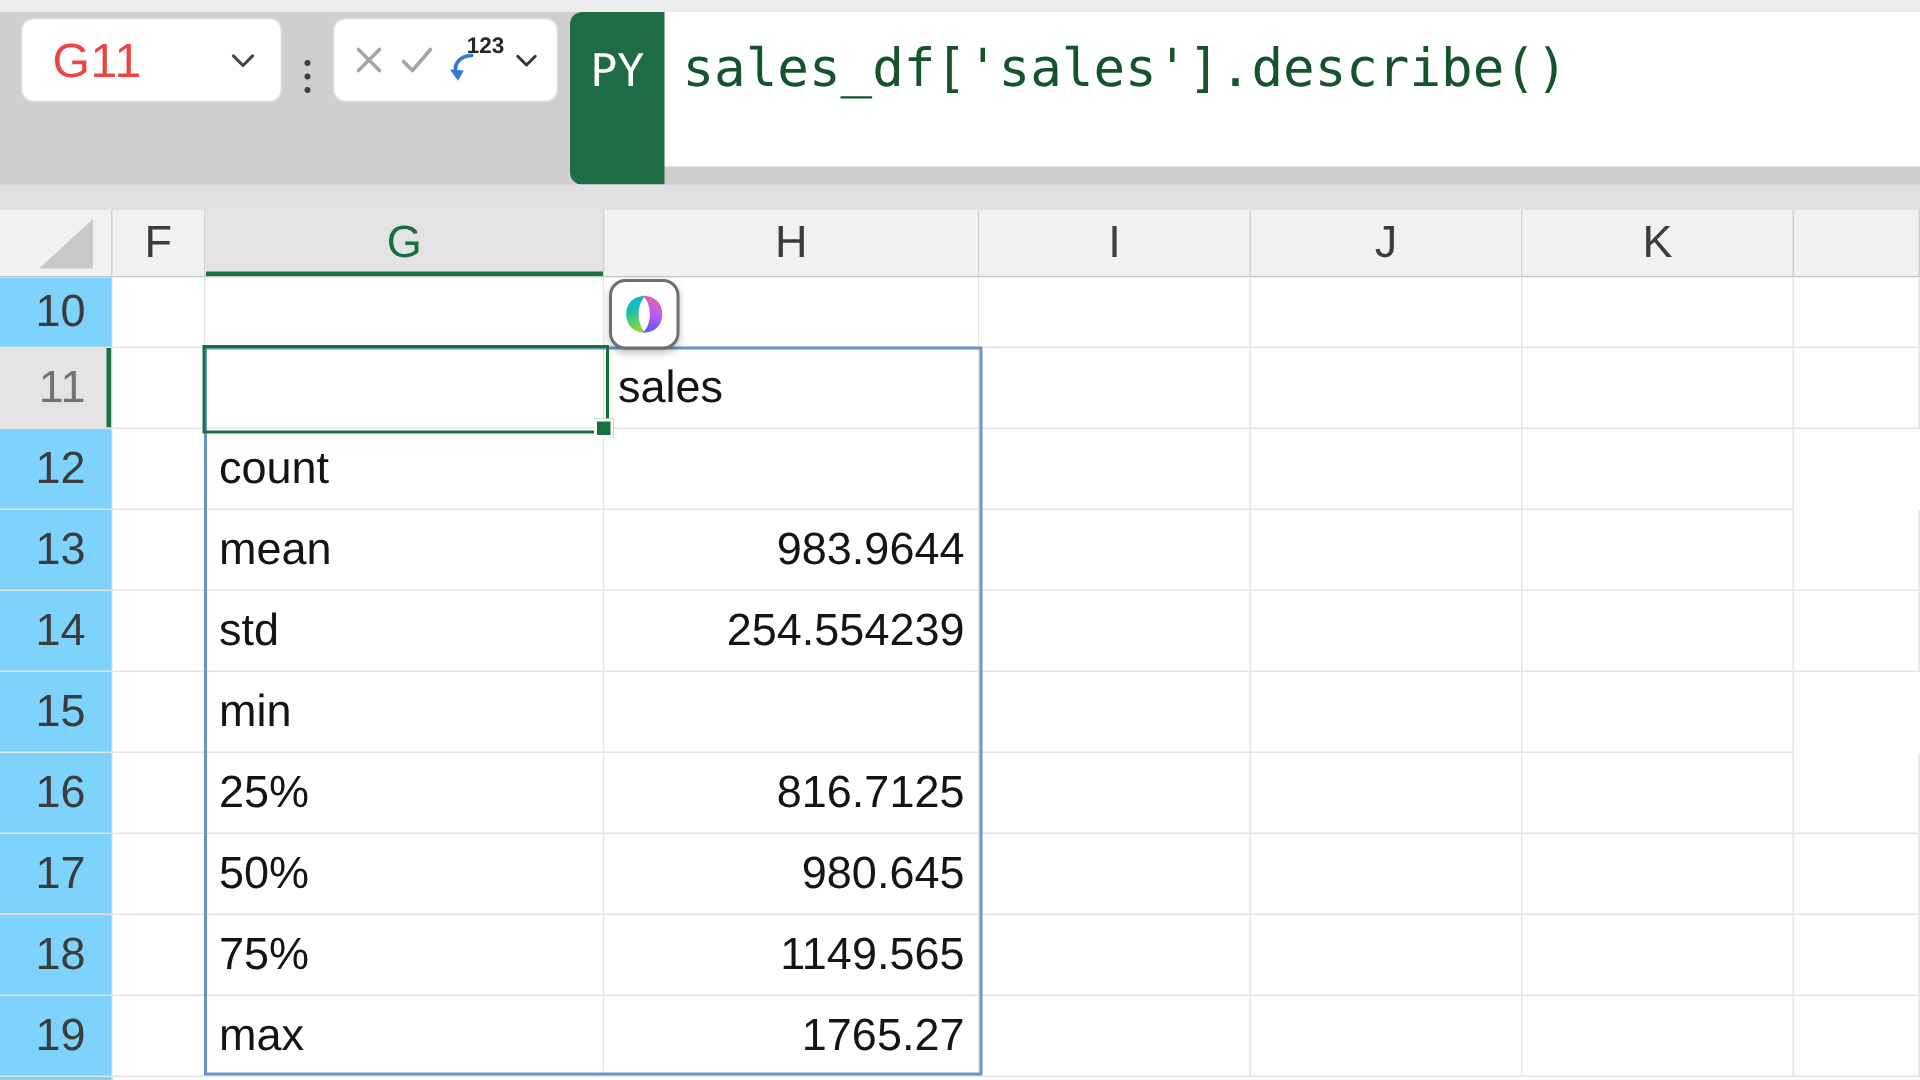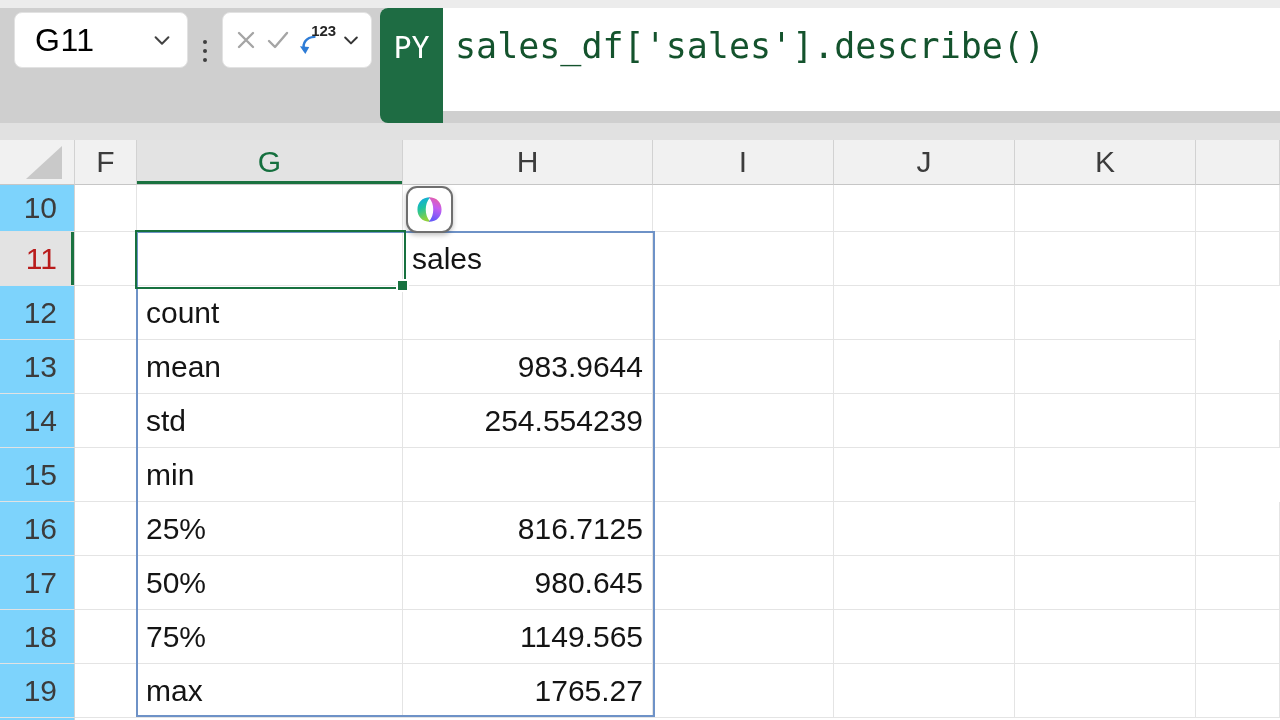--- a/index.html
+++ b/index.html
@@ -10,21 +10,21 @@
 
   
   .top-strip { position:absolute; left:0; top:0; width:1280px; height:8px; background:#ececec; }
   .topbar { position:absolute; left:0; top:8px; width:1280px; height:115px; background:#cfcfcf; }
   .band { position:absolute; left:0; top:123px; width:1280px; height:17px; background:#e1e1e1; }
 
   .name-box { position:absolute; left:14px; top:4px; width:174px; height:56px;
     background:#ffffff; border:1px solid #e2e2e2; border-radius:8px;
     display:flex; align-items:center; justify-content:space-between;
     padding:0 14px 0 20px; }
-  .name-box .val { font-size:32px; color:#000000; letter-spacing:0.5px; }
+  .name-box .val { font-size:32px; color:#ef4444; letter-spacing:0.5px; }
 
   .grip { position:absolute; left:198px; top:20px; width:14px; height:46px;
     display:flex; flex-direction:column; align-items:center; justify-content:center; gap:5px; }
   .grip i { width:4px; height:4px; border-radius:50%; background:#3f3f3f; display:block; }
 
   .fx-tools { position:absolute; left:222px; top:4px; width:150px; height:56px;
     background:#ffffff; border:1px solid #e2e2e2; border-radius:8px;
     display:flex; align-items:center; justify-content:space-evenly; padding:0 6px; }
 
   .out-icon { position:relative; width:40px; height:36px; }
@@ -51,21 +51,21 @@
   .corner { background:#f1f1f1; border-right:1px solid #d2d2d2; border-bottom:1px solid #c6c6c6;
     position:relative; }
   .corner .tri { position:absolute; right:12px; bottom:5px; width:0; height:0;
     border-left:36px solid transparent; border-bottom:33px solid #c9c9c9; }
 
   .data-row { height:54px; }
   .data-row.r10 { height:47px; }
   .gut { background:#7dd3fc; border-right:1px solid #d2d2d2; border-bottom:1px solid #e2e2e2;
     font-size:30px; color:#3c3c3c; display:flex; align-items:center; justify-content:flex-end;
     padding-right:17px; }
-  .gut.sel { background:#e3e3e3; color:#b91c1c; box-shadow:inset -3px 0 0 0 #1a7240; }
+  .gut.sel { background:#e3e3e3; color:#737373; box-shadow:inset -3px 0 0 0 #1a7240; }
   .cell { background:#ffffff; border-right:1px solid #e4e4e4; border-bottom:1px solid #e4e4e4;
     font-size:30px; color:#141414; display:flex; align-items:center; overflow:hidden; }
   .cell.lab { padding-left:9px; justify-content:flex-start; }
   .cell.num { padding-right:9px; justify-content:flex-end; }
   .filler { height:2px; background:#ffffff; }
   .filler .gut { border-bottom:none; }
 
   
   .spill-border { position:absolute; left:136px; top:91px; width:519px; height:486px;
     border:2px solid #6e92c7; pointer-events:none; }

